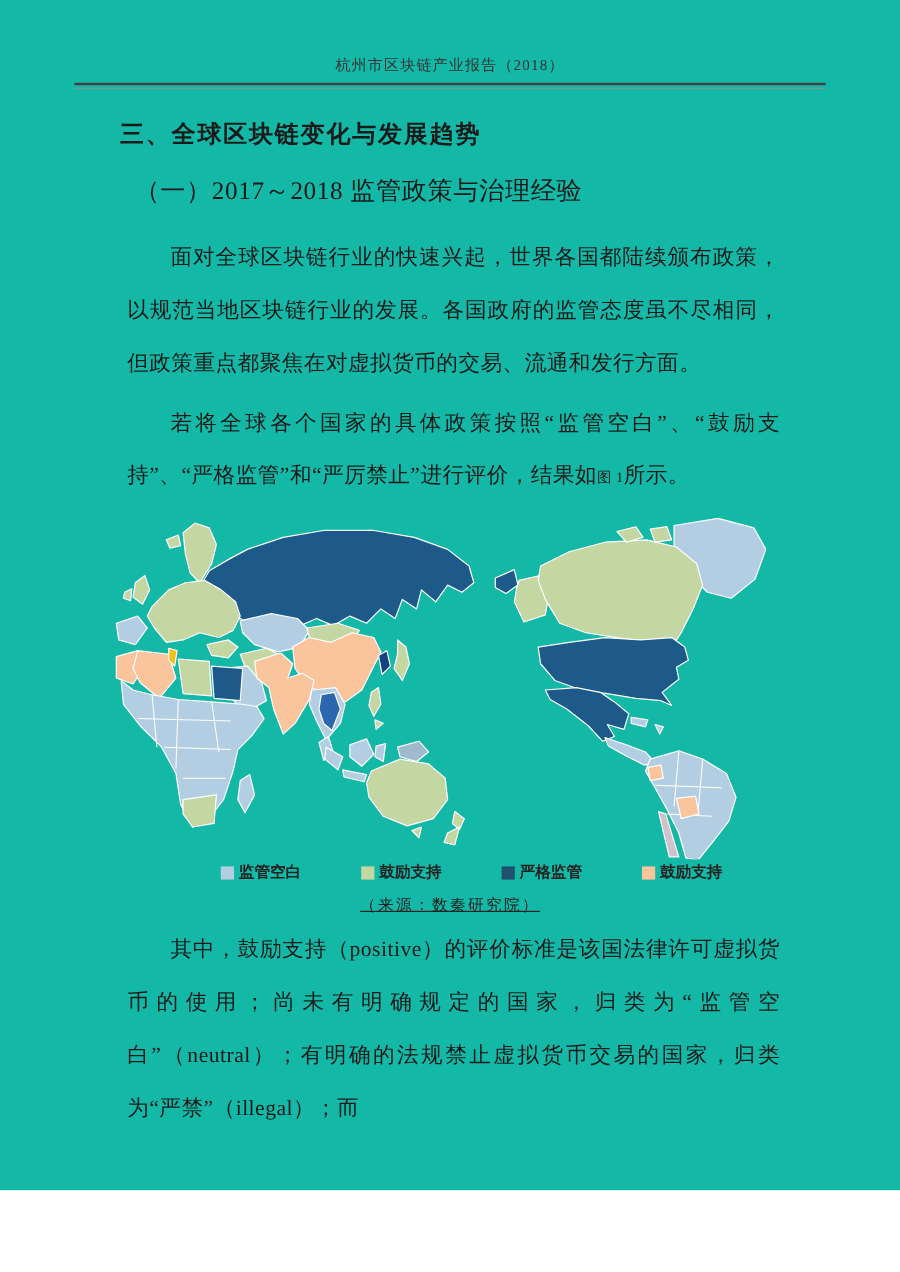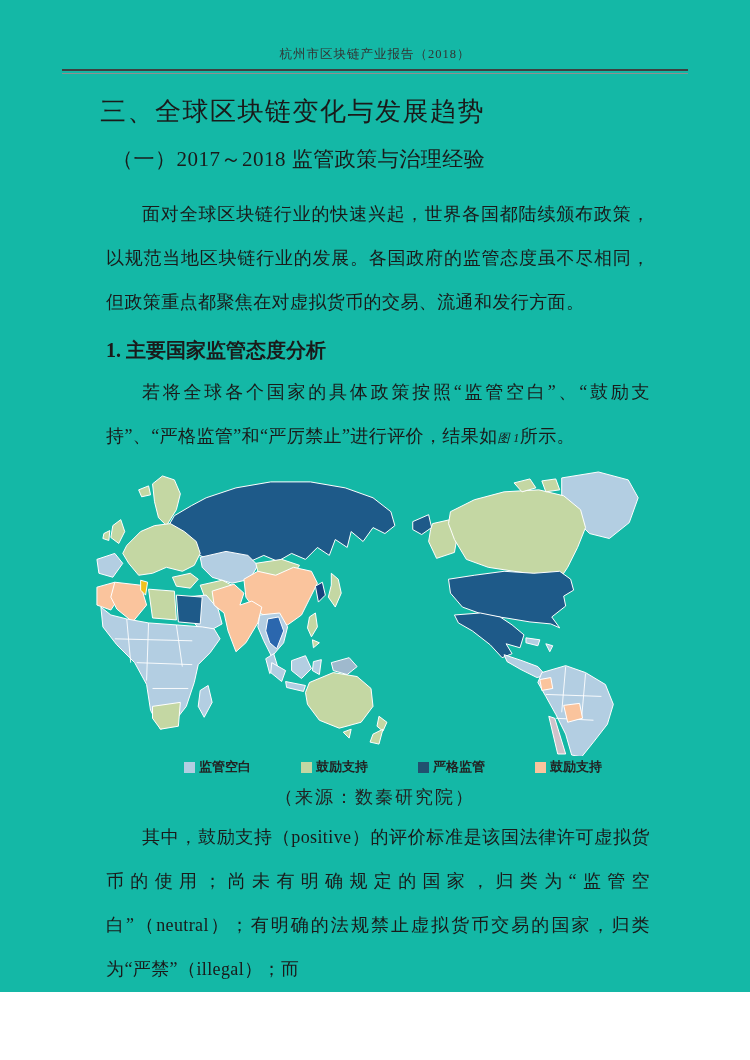--- a/index.html
+++ b/index.html
@@ -20,24 +20,24 @@
     color:#333;
   }
   .header-rule{
     margin:7px 62px 0 62px;
     height:2px;
     border-top:2px solid #3f3f3f;
     border-bottom:1px solid #8f8f8f;
   }
   h1.chapter{
     margin:20px 0 0 100px;
-    font-size:26px;
+    font-size:20px;
     line-height:36px;
     letter-spacing:1.5px;
-    font-weight:normal;
+    font-weight:bold;
   }
   h2.section{
     margin:14px 0 0 112px;
     font-size:21px;
     line-height:30px;
     letter-spacing:0.5px;
     font-weight:normal;
   }
   p.body-text{
     margin:18px 100px 0 106px;
@@ -47,21 +47,21 @@
     text-align:justify;
     text-indent:2em;
   }
   h3.subsection{
     margin:12px 0 0 106px;
     font-size:20px;
     line-height:28px;
     font-weight:bold;
   }
   p.tight{margin-top:6px;}
-  .figref{font-size:12px;font-style:italic;}
+  .figref{font-size:12px;}
   figure.map-figure{
     margin:8px 0 0 0;
     padding:0;
   }
   .map-wrap{
     width:560px;
     margin:0 auto;
   }
   .map-wrap svg{display:block;}
   .legend{
@@ -79,23 +79,24 @@
   figcaption.caption{
     margin-top:16px;
     text-align:center;
     font-size:14.5px;
     letter-spacing:1px;
     color:#222;
   }
   .source{
     margin-top:9px;
     text-align:center;
-    font-size:18px;
+    font-size:13px;
     letter-spacing:2px;
     color:#222;
+    text-decoration:underline;
   }
   .page-number{
     position:absolute;
     left:0;right:0;
     bottom:58px;
     text-align:center;
     font-size:12.5px;
     color:#333;
   }
 </style>
@@ -105,21 +106,20 @@
 <div class="page">
 
   <div class="running-header">杭州市区块链产业报告（2018）</div>
   <div class="header-rule"></div>
 
   <h1 class="chapter">三、全球区块链变化与发展趋势</h1>
   <h2 class="section">（一）2017～2018 监管政策与治理经验</h2>
 
   <p class="body-text">面对全球区块链行业的快速兴起，世界各国都陆续颁布政策，以规范当地区块链行业的发展。各国政府的监管态度虽不尽相同，但政策重点都聚焦在对虚拟货币的交易、流通和发行方面。</p>
 
-  <h3 class="subsection">1. 主要国家监管态度分析</h3>
 
   <p class="body-text tight"><span>若将全球各个国家的具体政策按照“监管空白”、“鼓励支持”、“严格监管”和“严厉禁止”进行评价，结果如</span><span class="figref">图 1</span><span>所示。</span></p>
 
   <figure class="map-figure">
     <div class="map-wrap">
       <svg width="560" height="288" viewBox="0 0 560 290" xmlns="http://www.w3.org/2000/svg">
         <g stroke="#ffffff" stroke-width="1" stroke-linejoin="round">
 
           <path d="M70,62 L78,48 L95,38 L110,30 L140,20 L175,14 L215,14 L250,20 L278,30 L296,44 L300,58 L290,66 L278,60 L268,74 L256,64 L252,80 L240,72 L234,88 L222,80 L210,92 L196,86 L182,94 L168,88 L150,96 L132,90 L118,96 L104,88 L92,92 L80,80 L72,72 Z" fill="#1e5a89"></path>
 

